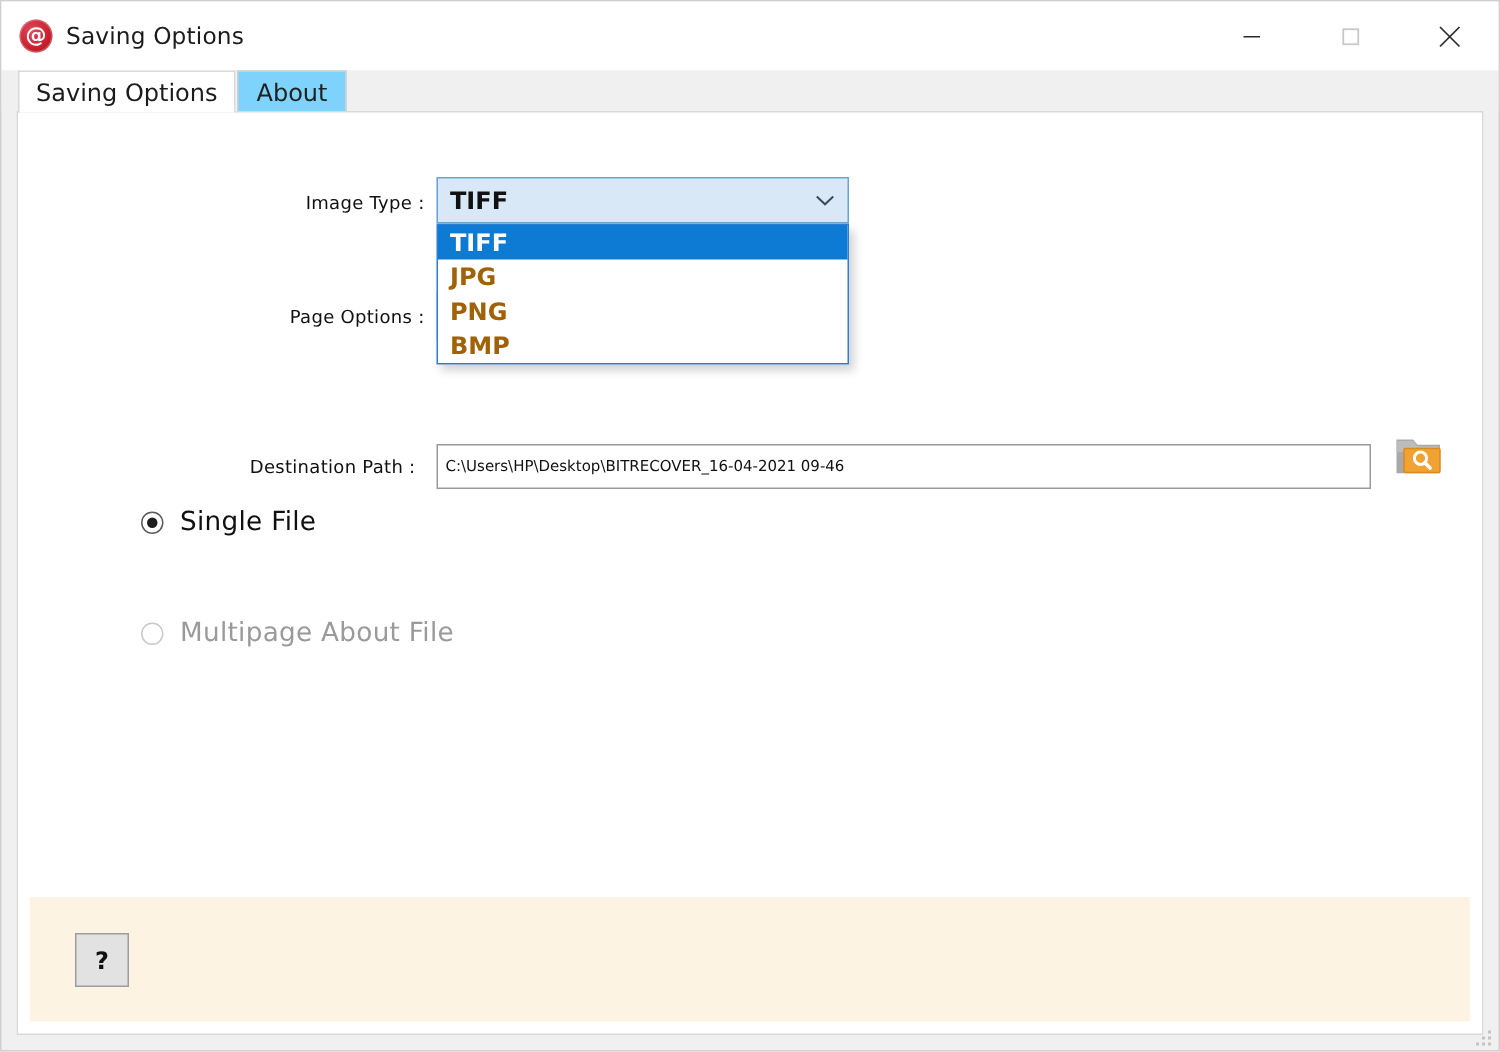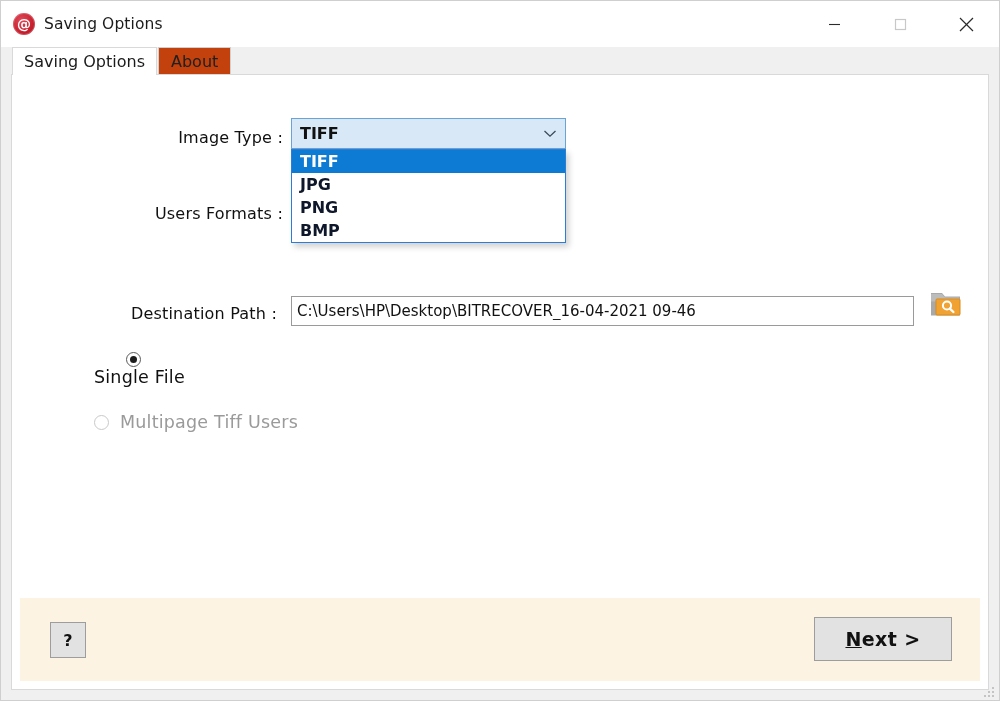--- a/index.html
+++ b/index.html
@@ -101,21 +101,21 @@
   }
   .tab.active {
     background: #ffffff;
     border-color: #d9d9d9;
     z-index: 2;
     margin-bottom: -1px;
     height: 28px;
     padding: 0 11px;
   }
   .tab.inactive {
-    background: #c2410c;
+    background: #7dd3fc;
     border-color: #d0d0d0;
     color: #202020;
     margin-left: 1px;
   }
 
   
   #panel {
     flex: 1;
     margin: 0 10px 10px 10px;
     background: #ffffff;
@@ -127,21 +127,21 @@
     z-index: 1;
   }
   #form {
     flex: 1;
     position: relative;
   }
 
   
   .form-label {
     position: absolute;
-    font-size: 16px;
+    font-size: 12px;
     color: #101010;
     white-space: nowrap;
     text-align: left;
     letter-spacing: 0.2px;
   }
 
   
   .combo {
     position: absolute;
     box-sizing: border-box;
@@ -175,37 +175,37 @@
     box-shadow: 3px 4px 6px rgba(0,0,0,0.18);
     z-index: 10;
     padding: 0;
   }
   .dd-item {
     height: 23px;
     line-height: 23px;
     padding-left: 8px;
     font-size: 16px;
     font-weight: bold;
-    color: #0f172a;
+    color: #a16207;
     font-family: "DejaVu Sans", sans-serif;
     cursor: default;
     white-space: nowrap;
   }
   .dd-item.selected {
     background: #0d7bd4;
     color: #ffffff;
   }
 
   
   #dest-input {
     position: absolute;
     box-sizing: border-box;
     background: #ffffff;
     border: 1px solid #9a9a9a;
-    font-size: 15px;
+    font-size: 10px;
     color: #111111;
     padding: 0 5px;
     font-family: "DejaVu Sans", "Liberation Sans", sans-serif;
     outline: none;
   }
 
   
   #browse-btn {
     position: absolute;
     width: 36px;
@@ -344,21 +344,21 @@
         </span>
       </div>
 
       <div id="dropdown" style="left:279px; top:74px; width:275px;">
         <div class="dd-item selected">TIFF</div>
         <div class="dd-item">JPG</div>
         <div class="dd-item">PNG</div>
         <div class="dd-item">BMP</div>
       </div>
 
-      <div class="form-label" style="right:705px; top:129px;">Users Formats  :</div>
+      <div class="form-label" style="right:705px; top:129px;">Page Options  :</div>
 
       <div class="combo" style="left:279px; top:120px; width:275px; height:31px; z-index:0;">
         <span class="combo-value"></span>
         <span class="combo-arrow">
           <svg width="14" height="9" viewBox="0 0 14 9">
             <polyline points="1.5,2 7,7.2 12.5,2" fill="none" stroke="#3c4a58" stroke-width="1.3"></polyline>
           </svg>
         </span>
       </div>
 
@@ -371,38 +371,35 @@
           <svg width="36" height="32" viewBox="0 0 36 32">
             <path d="M3 5 h11 l3 3.5 h15 v19 h-29 z" fill="#a9a9a9"></path>
             <path d="M3 6 h11 l3 3.5 h14 v4 h-28 z" fill="#bcbcbc"></path>
             <rect x="8" y="11" width="24" height="16" rx="1" fill="#f0a232" stroke="#d98b1c" stroke-width="1"></rect>
             <circle cx="19" cy="17.5" r="4.1" fill="none" stroke="#ffffff" stroke-width="2"></circle>
             <line x1="21.9" y1="20.6" x2="25.4" y2="24" stroke="#ffffff" stroke-width="2.4" stroke-linecap="round"></line>
           </svg>
         </span>
       </div>
 
-      <div class="radio-row" style="left:82px; top:277px;flex-direction:column;">
+      <div class="radio-row" style="left:82px; top:263px;">
         <span class="radio-dot checked"></span>
         <span class="radio-label">Single File</span>
       </div>
 
       <div class="radio-row" style="left:82px; top:337px;">
         <span class="radio-dot disabled"></span>
-        <span class="radio-label disabled">Multipage Tiff Users</span>
+        <span class="radio-label disabled">Multipage About File</span>
       </div>
 
     </div>
 
     <div id="footer">
       <div class="btn" id="help-btn">
         <span>?</span>
-      </div>
-      <div class="btn" id="next-btn">
-        <span><span class="accel">N</span><span>ext &gt;</span></span>
       </div>
     </div>
 
   </div>
 
   <div id="grip">
     <svg width="13" height="13" viewBox="0 0 13 13">
       <g fill="#c4c4c4">
         <rect x="9" y="1" width="2" height="2"></rect>
         <rect x="5" y="5" width="2" height="2"></rect>

